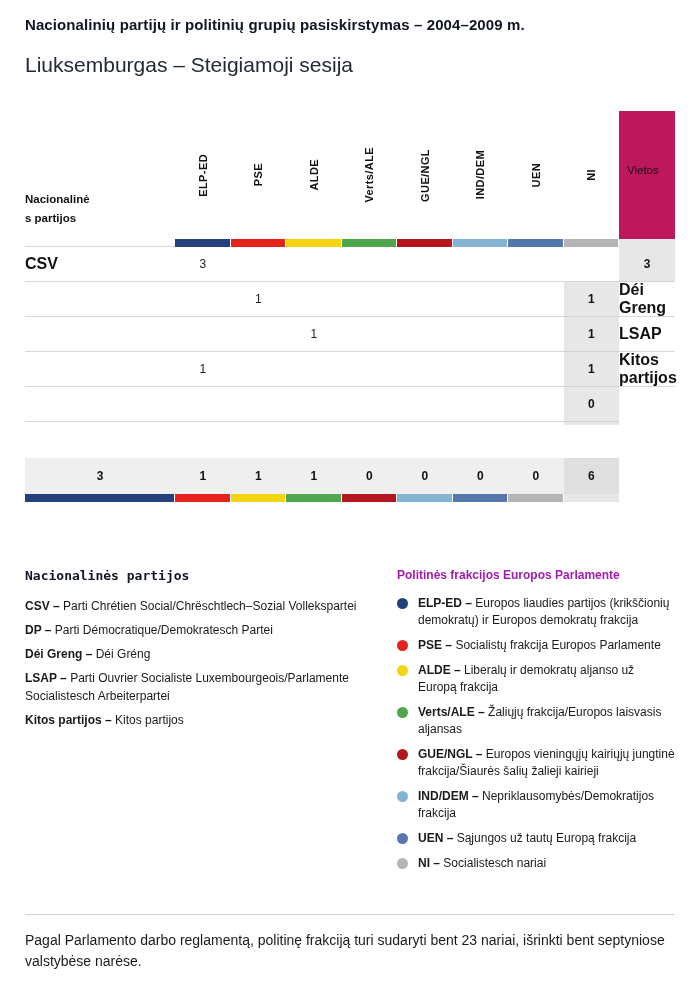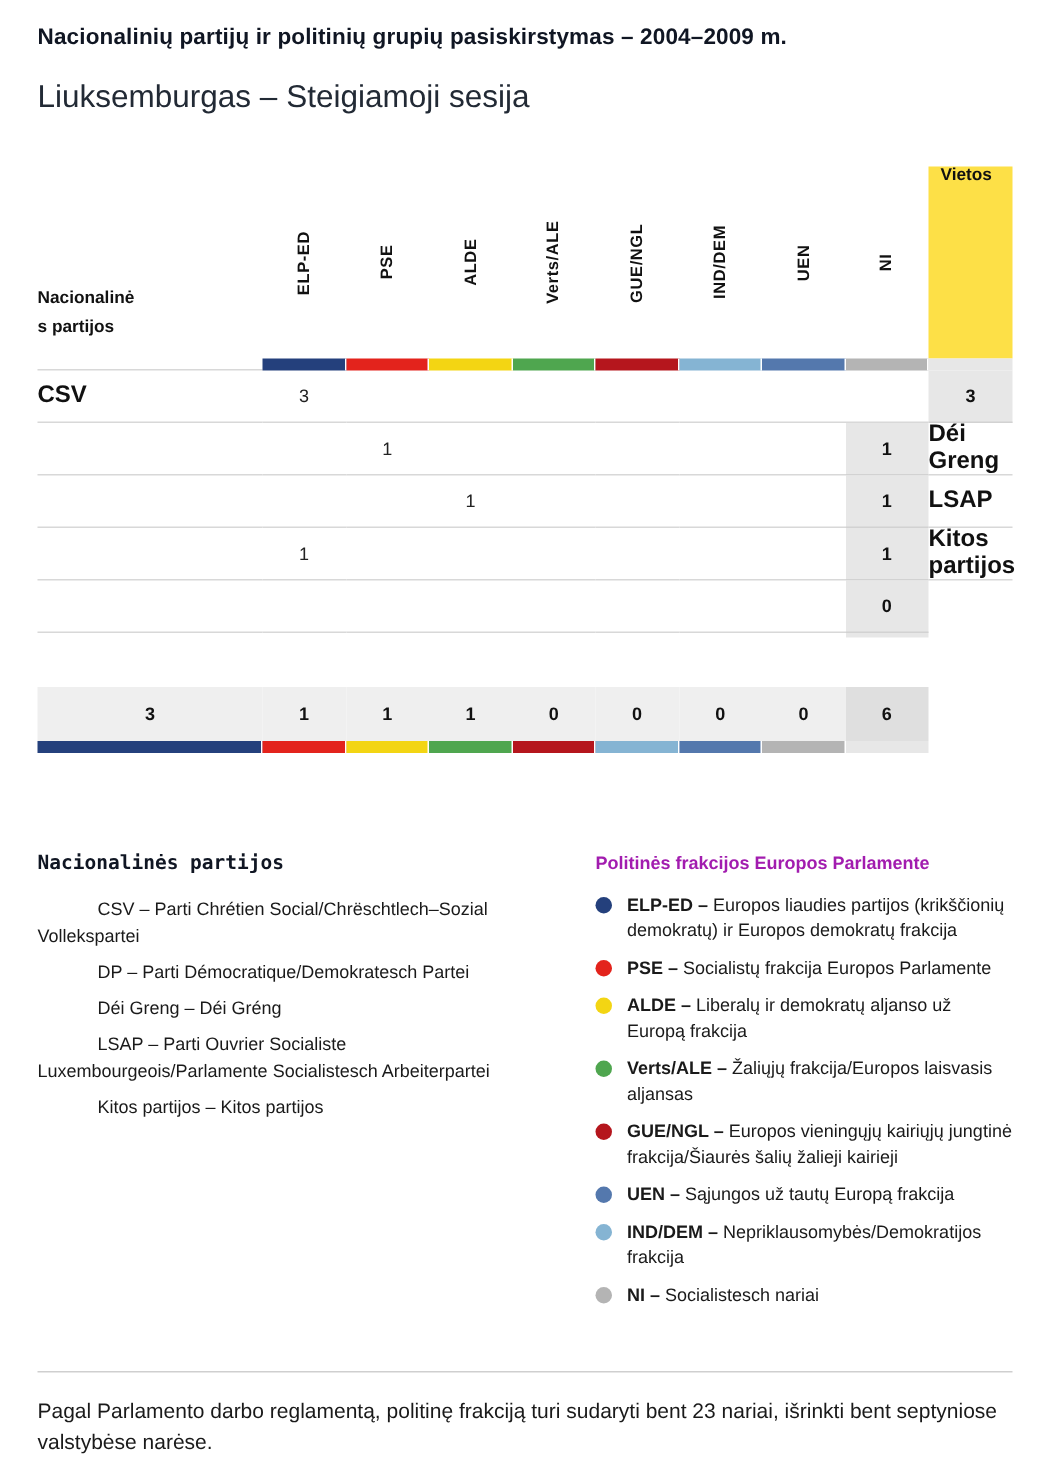--- a/index.html
+++ b/index.html
@@ -27,23 +27,23 @@
   .h-corner span {
     display:block; width:68px; font-weight:bold; font-size:11.5px;
     line-height:1.7; overflow-wrap:anywhere; color:#111;
   }
   .h-group { height:128px; display:flex; align-items:center; justify-content:center; }
   .vtext {
     writing-mode:vertical-rl; transform:rotate(180deg);
     font-weight:bold; font-size:11px; letter-spacing:.4px; color:#111; white-space:nowrap;
   }
   .h-seats {
-    height:128px; background:#fde047;
-    display:flex; align-items:flex-start; padding:0 0 10px 8px;
-    font-weight:bold; font-size:11.5px; color:#111;
+    height:128px; background:#be185d;
+    display:flex; align-items:center; padding:0 0 10px 8px;
+    font-weight:normal; font-size:11.5px; color:#111;
   }
   .band-spacer { height:8px; border-bottom:1px solid #d8d8d8; }
   .band { height:8px; border-right:1px solid #ffffff; }
   .band-seats { height:8px; background:#e7e7e7; }
 
   .r-label {
     height:35px; display:flex; align-items:center;
     font-weight:bold; font-size:16px; border-bottom:1px solid #d8d8d8; color:#111;
   }
   .r-val {
@@ -68,21 +68,21 @@
   }
 
   
   .legend { margin-top:66px; display:flex; justify-content:space-between; align-items:flex-start; }
   .legend-left { width:352px; }
   .legend-left h3 {
     font-family:"DejaVu Sans Mono", monospace;
     font-size:13px; font-weight:bold; color:#101623; margin-bottom:14px;
   }
   .party-item { font-size:12px; line-height:1.5; margin-bottom:6px; color:#1a1a1a; }
-  .party-item b { font-weight:normal;margin-left:40px; }
+  .party-item b { font-weight:bold; }
 
   .legend-right { width:278px; }
   .legend-right h3 { font-size:12px; font-weight:bold; color:#a21caf; margin-bottom:13px; }
   .group-item { display:flex; margin-bottom:8px; font-size:12px; line-height:1.42; color:#1a1a1a; }
   .dot { flex:0 0 11px; width:11px; height:11px; border-radius:50%; margin:3px 10px 0 0; }
   .group-item b { font-weight:bold; }
 
   
   .footnote {
     margin-top:34px; border-top:1px solid #cfcfcf; border-bottom:1px solid #cfcfcf;
@@ -254,26 +254,26 @@
       </div>
       <div class="group-item">
         <span class="dot" style="background-color: rgb(79, 166, 79);"></span>
         <span><b>Verts/ALE –</b> <span>Žaliųjų frakcija/Europos laisvasis aljansas</span></span>
       </div>
       <div class="group-item">
         <span class="dot" style="background-color: rgb(181, 22, 29);"></span>
         <span><b>GUE/NGL –</b> <span>Europos vieningųjų kairiųjų jungtinė frakcija/Šiaurės šalių žalieji kairieji</span></span>
       </div>
       <div class="group-item">
+        <span class="dot" style="background-color: rgb(133, 180, 211);"></span>
+        <span><b>IND/DEM –</b> <span>Nepriklausomybės/Demokratijos frakcija</span></span>
+      </div>
+      <div class="group-item">
         <span class="dot" style="background-color: rgb(84, 120, 173);"></span>
         <span><b>UEN –</b> <span>Sąjungos už tautų Europą frakcija</span></span>
-      </div>
-      <div class="group-item">
-        <span class="dot" style="background-color: rgb(133, 180, 211);"></span>
-        <span><b>IND/DEM –</b> <span>Nepriklausomybės/Demokratijos frakcija</span></span>
       </div>
       <div class="group-item">
         <span class="dot" style="background-color: rgb(180, 180, 180);"></span>
         <span><b>NI –</b> <span>Socialistesch nariai</span></span>
       </div>
     </div>
   </section>
 
   <p class="footnote">Pagal Parlamento darbo reglamentą, politinę frakciją turi sudaryti bent 23 nariai, išrinkti bent septyniose valstybėse narėse.</p>
 

